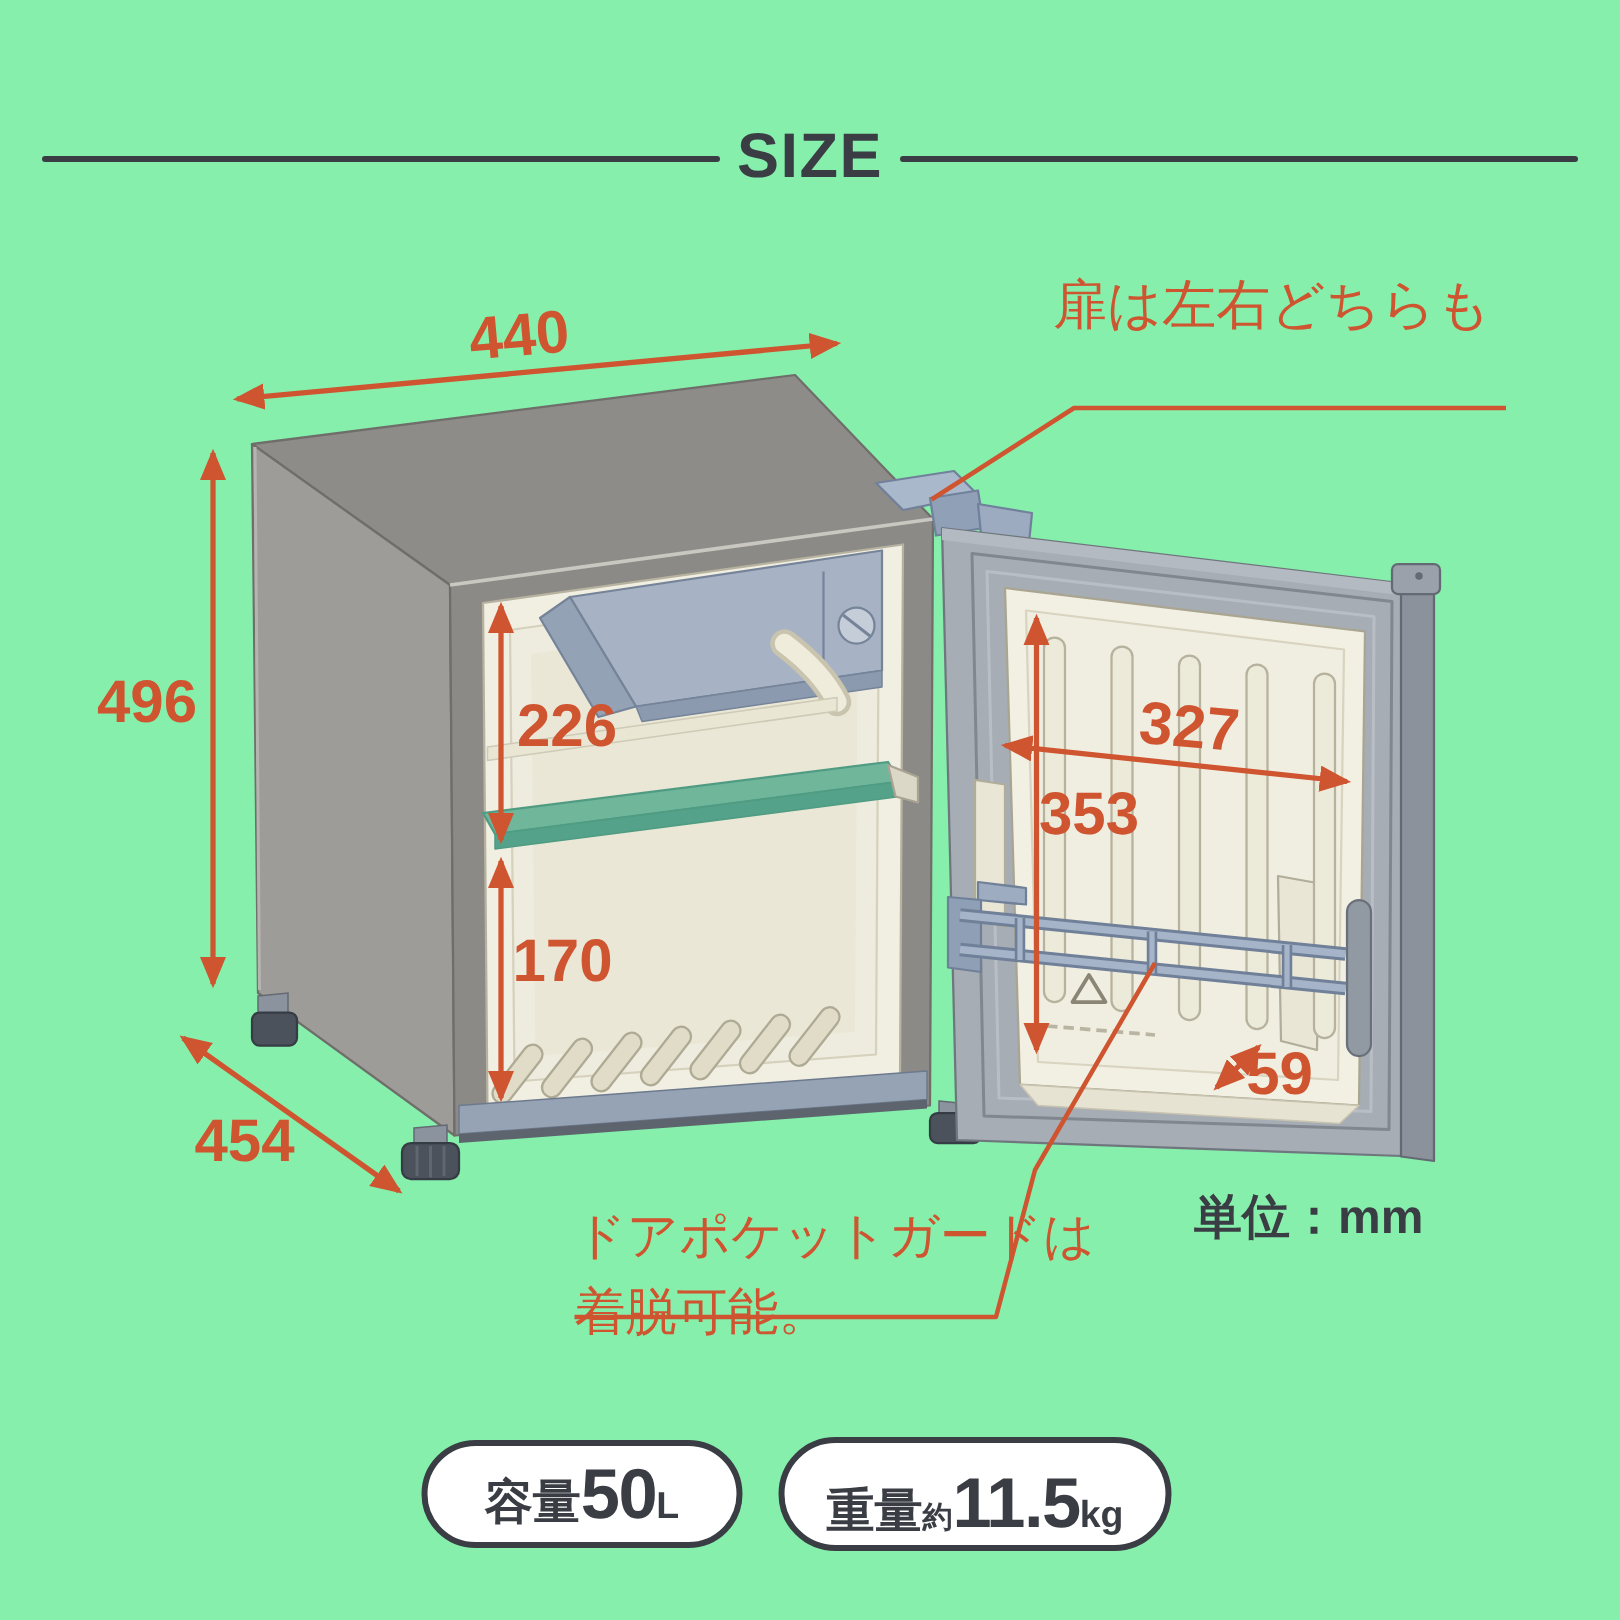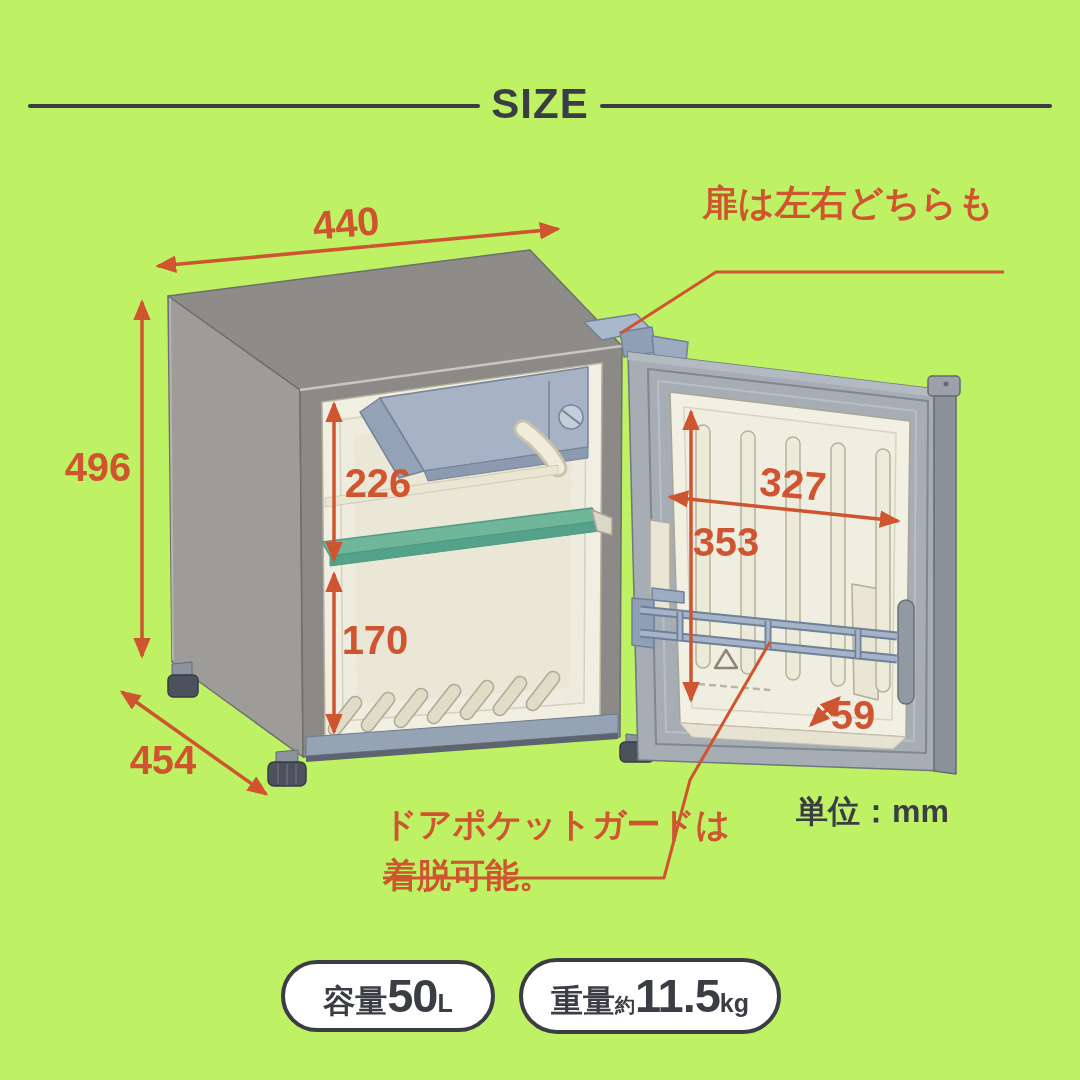--- a/index.html
+++ b/index.html
@@ -1,43 +1,43 @@
 <!DOCTYPE html>
 <html><head>
 <meta charset="utf-8">
 <style>
   :root{
     --accent:#cf5430;
     --ink:#3a3e44;
   }
   html,body{margin:0;padding:0;background:#ffffff;}
   .canvas{
-    position:relative;width:1080px;height:1080px;background:#bef264;overflow:hidden;
+    position:relative;width:1080px;height:1080px;background:#86efac;overflow:hidden;
     font-family:"Liberation Sans",sans-serif;color:var(--ink);
   }
   
   .header-rule{position:absolute;top:104px;height:4px;background:var(--ink);border-radius:2px;}
   .rule-left{left:28px;width:452px;}
   .rule-right{left:600px;width:452px;}
   .page-title{
     position:absolute;top:80px;left:0;width:1080px;text-align:center;
     font-size:42px;font-weight:800;letter-spacing:1px;color:var(--ink);
   }
   
-  .ann{position:absolute;color:var(--accent);font-weight:700;white-space:nowrap;}
+  .ann{position:absolute;color:var(--accent);font-weight:400;white-space:nowrap;}
   .ann-door{left:702px;top:176px;font-size:36px;line-height:53px;}
   .ann-pocket{left:383px;top:786px;font-size:34px;line-height:51px;margin-top:13px;}
   .unit-note{position:absolute;left:796px;top:790px;font-size:32px;font-weight:600;color:var(--ink);}
   
   .badge{
     position:absolute;border:4px solid var(--ink);border-radius:40px;background:#fff;
     text-align:center;white-space:nowrap;margin-top:23px;
   }
   .badge-capacity{left:281px;top:937px;width:206px;height:64px;line-height:64px;}
-  .badge-weight{left:519px;top:935px;width:254px;height:68px;line-height:68px;}
+  .badge-weight{left:519px;top:935px;width:254px;height:68px;line-height:80px;}
   .b-label{font-size:32px;font-weight:800;vertical-align:baseline;}
   .b-prefix{font-size:20px;font-weight:800;vertical-align:baseline;}
   .b-value{font-size:47px;font-weight:800;letter-spacing:-1px;vertical-align:baseline;}
   .b-unit{font-size:25px;font-weight:800;vertical-align:baseline;}
   
   svg{position:absolute;left:0;top:0;}
   .dline{stroke:#cf5430;stroke-width:3.5;fill:none;}
   .leader{stroke:#cf5430;stroke-width:3;fill:none;stroke-linejoin:round;}
   .dim{font-family:"Liberation Sans",sans-serif;font-size:40px;font-weight:700;fill:#cf5430;text-anchor:middle;}
 </style>

